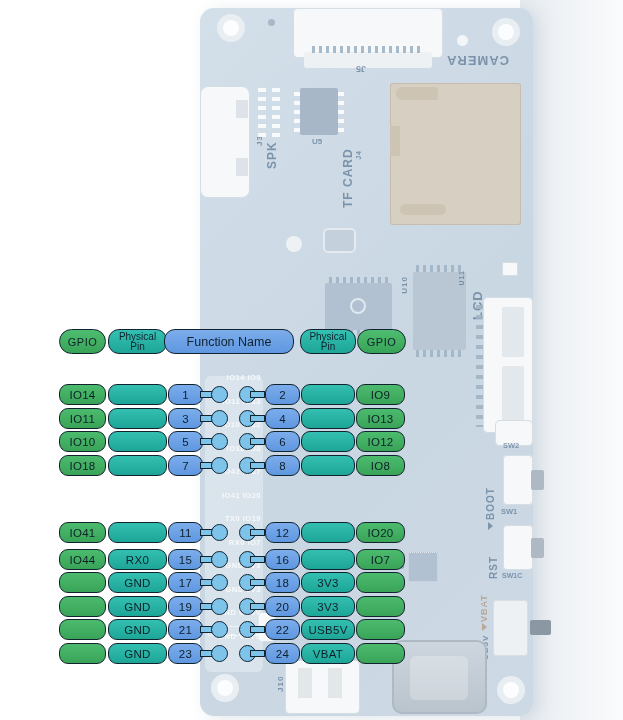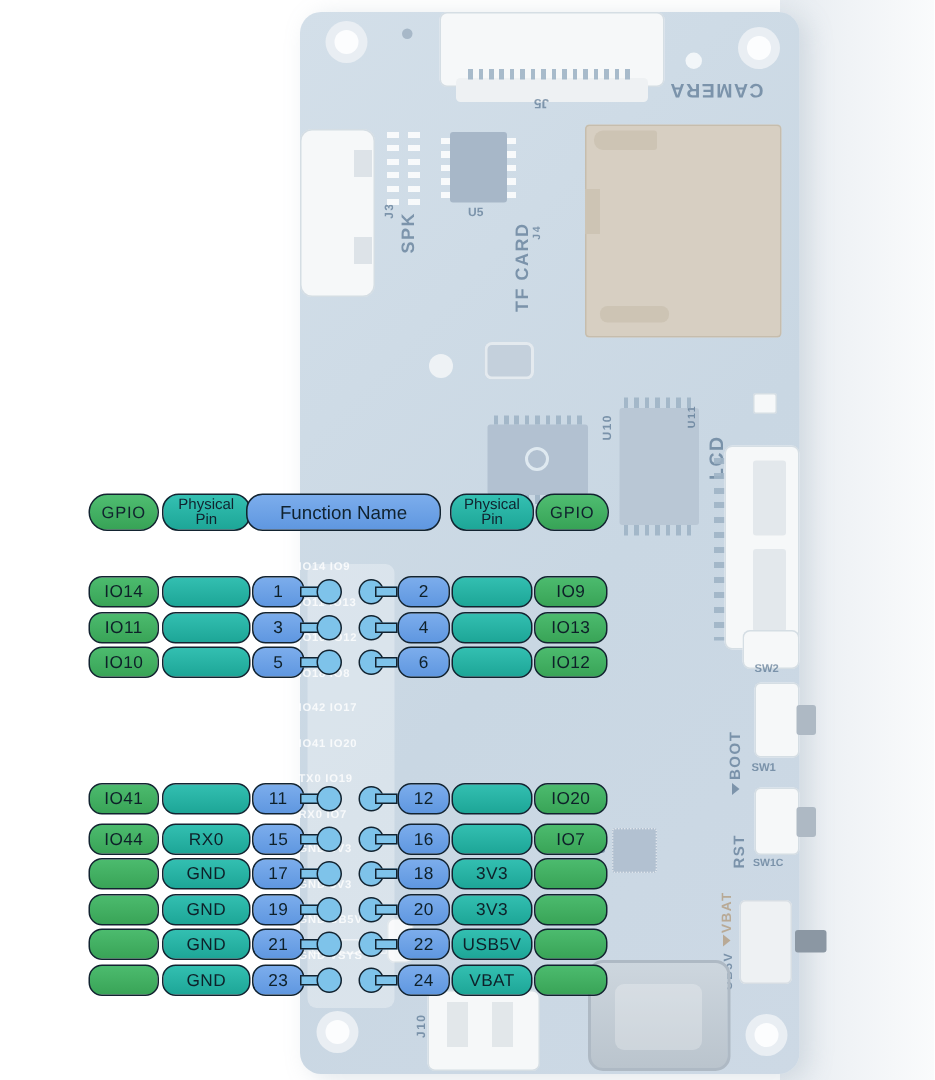--- a/index.html
+++ b/index.html
@@ -42,21 +42,21 @@
   .green{background:linear-gradient(180deg,#4cbb6e,#39a457);}
   .teal{background:linear-gradient(180deg,#33bfb1,#1da697);}
   .blue{background:linear-gradient(180deg,#7cadec,#5f97e0);}
   .c1{left:0;width:47px}.c2{left:49px;width:59px}.c3{left:109px;width:35px}
   .c4{left:206px;width:35px}.c5{left:242px;width:54px}.c6{left:297px;width:49px}
   .stub{position:absolute;top:7px;width:15px;height:7px;background:#7ec3ea;border:1.5px solid #122330;box-sizing:border-box;}
   .stub.l{left:141px}.stub.r{left:191px}
   .pinhole{position:absolute;top:2px;width:17px;height:17px;border-radius:50%;background:#7ec3ea;
            border:1.6px solid #122330;box-sizing:border-box;}
   .pinhole.l{left:152px}.pinhole.r{left:180px}
-  .silk{position:absolute;left:140px;width:62px;height:9px;z-index:1;text-align:left;
+  .silk{position:absolute;left:140px;width:62px;height:9px;z-index:1;text-align:right;
         font-size:7.5px;font-weight:bold;letter-spacing:.5px;color:rgba(255,255,255,.8);white-space:nowrap;}
 </style>
 </head>
 <body>
 
 <div class="screen">
 
   <div class="backdrop"></div>
 
   <div class="board">
@@ -211,20 +211,32 @@
       <div class="cell teal c2"></div>
       <div class="cell blue c3">5</div>
       <div class="stub l"></div>
         <div class="pinhole l"></div>
       <div class="pinhole r"></div>
         <div class="stub r"></div>
       <div class="cell blue c4">6</div>
       <div class="cell teal c5"></div>
       <div class="cell green c6">IO12</div>
     </div>
+    <div class="row" style="top:455px;">
+      <div class="cell green c1">IO18</div>
+      <div class="cell teal c2"></div>
+      <div class="cell blue c3">7</div>
+      <div class="stub l"></div>
+        <div class="pinhole l"></div>
+      <div class="pinhole r"></div>
+        <div class="stub r"></div>
+      <div class="cell blue c4">8</div>
+      <div class="cell teal c5"></div>
+      <div class="cell green c6">IO8</div>
+    </div>
     <div class="row" style="top:522px;">
       <div class="cell green c1">IO41</div>
       <div class="cell teal c2"></div>
       <div class="cell blue c3">11</div>
       <div class="stub l"></div>
         <div class="pinhole l"></div>
       <div class="pinhole r"></div>
         <div class="stub r"></div>
       <div class="cell blue c4">12</div>
       <div class="cell teal c5"></div>

